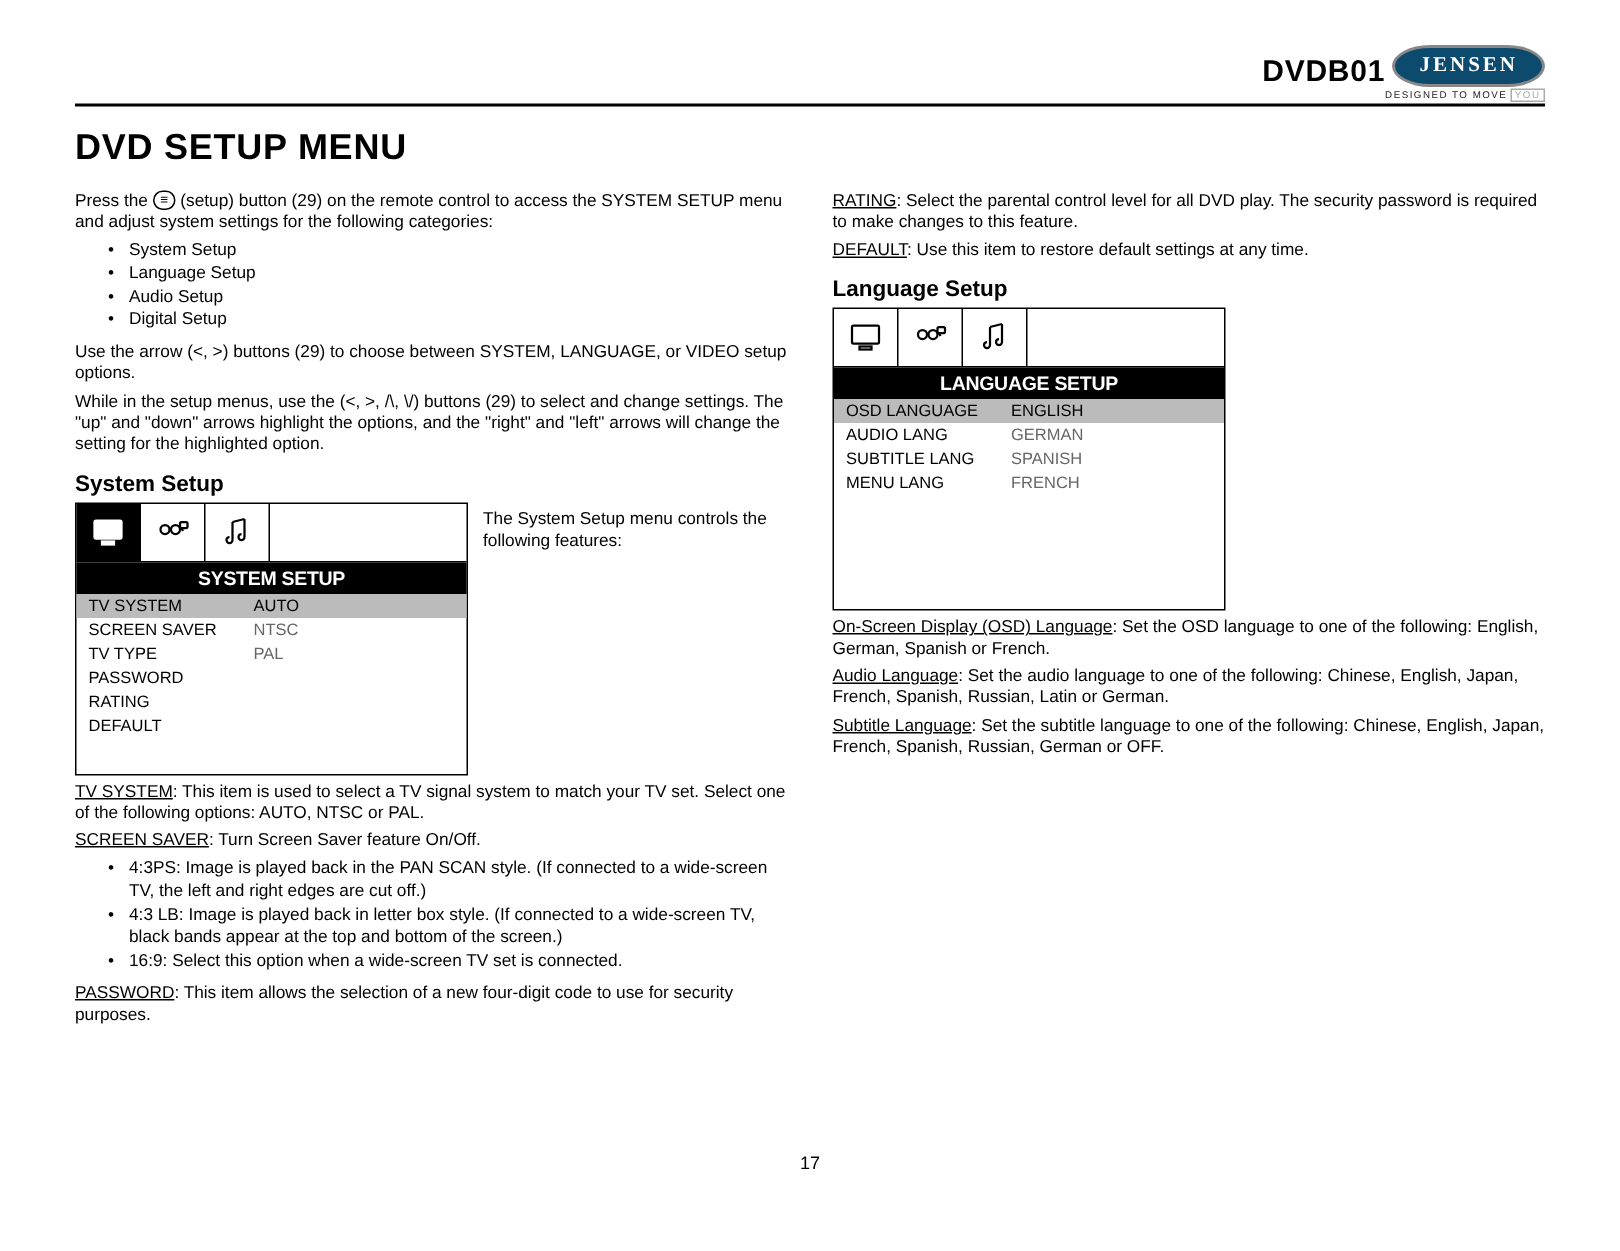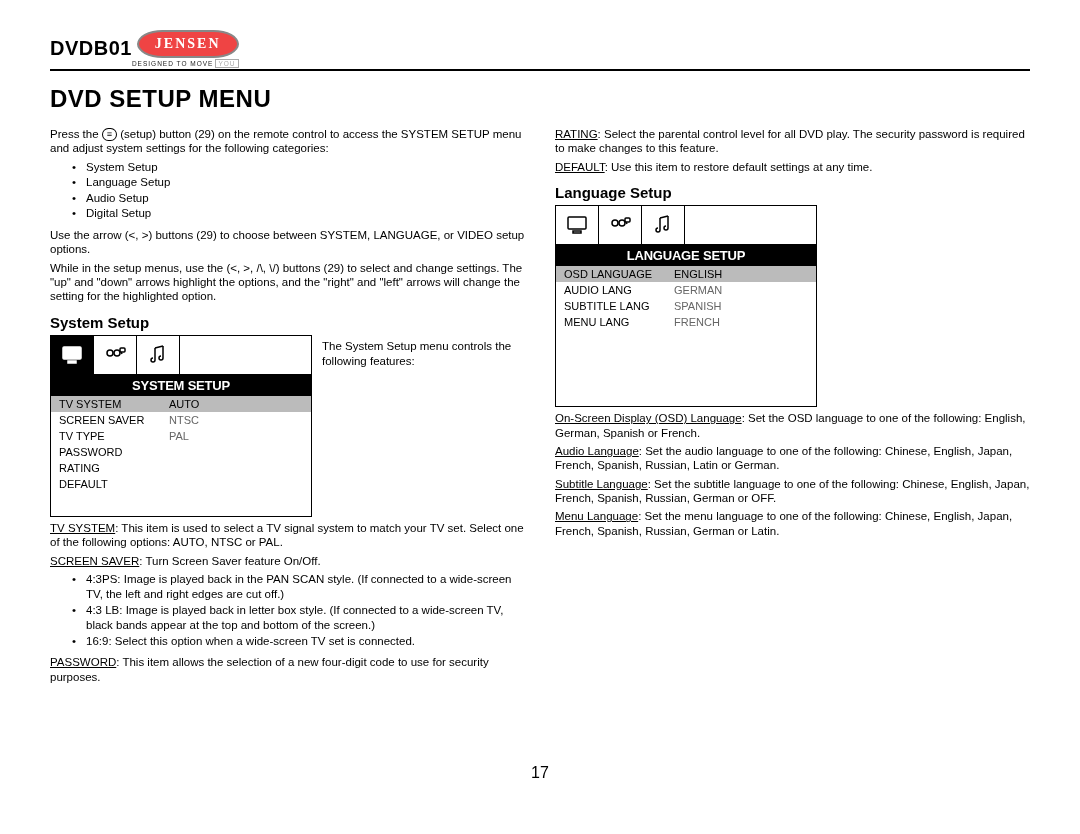--- a/index.html
+++ b/index.html
@@ -12,36 +12,36 @@
     height: 834px;
     box-sizing: border-box;
     position: relative;
     font-size: 12px;
   }
   .page {
     padding: 30px 50px 20px 50px;
   }
   .header {
     display: flex;
-    justify-content: flex-start;
+    justify-content: flex-end;
     align-items: center;
     border-bottom: 2px solid #000;
     padding-bottom: 2px;
   }
   .model {
     font-size: 20px;
     font-weight: bold;
     font-family: Arial, sans-serif;
     letter-spacing: 0.5px;
   }
   .logo {
     text-align: right;
   }
   .logo-oval {
-    background: #ef4444;
+    background: #0c4a6e;
     color: #fff;
     font-family: 'Times New Roman', serif;
     font-weight: bold;
     letter-spacing: 2px;
     font-size: 14px;
     padding: 4px 16px;
     border-radius: 50% / 100%;
     display: inline-block;
     border: 2px solid #888;
   }
@@ -152,21 +152,21 @@
     line-height: 1.3;
     padding-top: 4px;
   }
   .u { text-decoration: underline; }
   .pagenum {
     position: absolute;
     bottom: 52px;
     width: 1080px;
     text-align: center;
     left: 0;
-    font-size: 16px;
+    font-size: 12px;
   }
   .setup-btn {
     display: inline-block;
     border: 1px solid #000;
     border-radius: 50% / 60%;
     padding: 0 4px;
     font-size: 9px;
     vertical-align: middle;
     line-height: 11px;
   }
@@ -320,18 +320,17 @@
                 <span class="k">MENU LANG</span>
                 <span class="v">FRENCH</span>
               </div>
           </div>
         </div>
       </div>
 
       <p><span class="u">On-Screen Display (OSD) Language</span><span>: Set the OSD language to one of the following: English, German, Spanish or French.</span></p>
       <p><span class="u">Audio Language</span><span>: Set the audio language to one of the following: Chinese, English, Japan, French, Spanish, Russian, Latin or German.</span></p>
       <p><span class="u">Subtitle Language</span><span>: Set the subtitle language to one of the following: Chinese, English, Japan, French, Spanish, Russian, German or OFF.</span></p>
-      <p><span class="u">Menu Language</span><span>: Set the menu language to one of the following: Chinese, English, Japan, French, Spanish, Russian, German or Latin.</span></p>
     </div>
   </div>
 </div>
 
 <div class="pagenum">17</div>
 
 </body></html>

